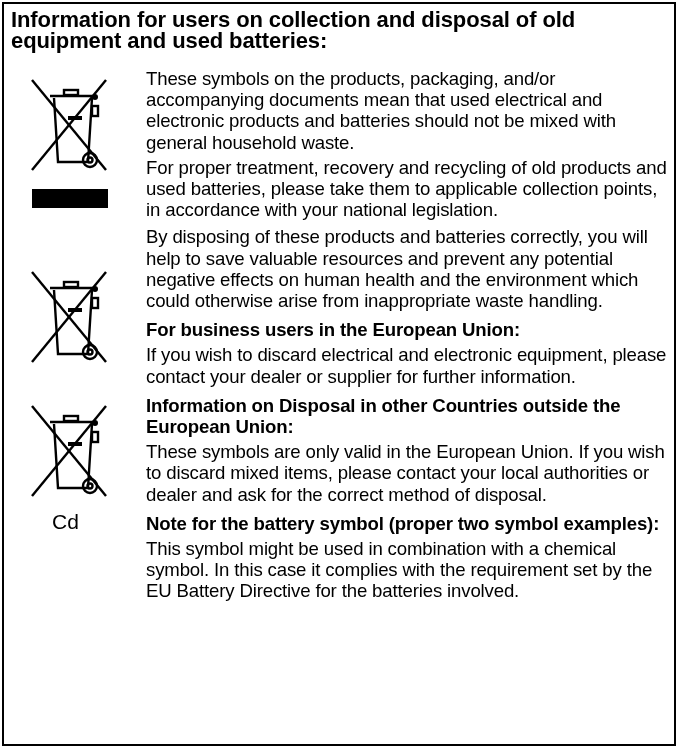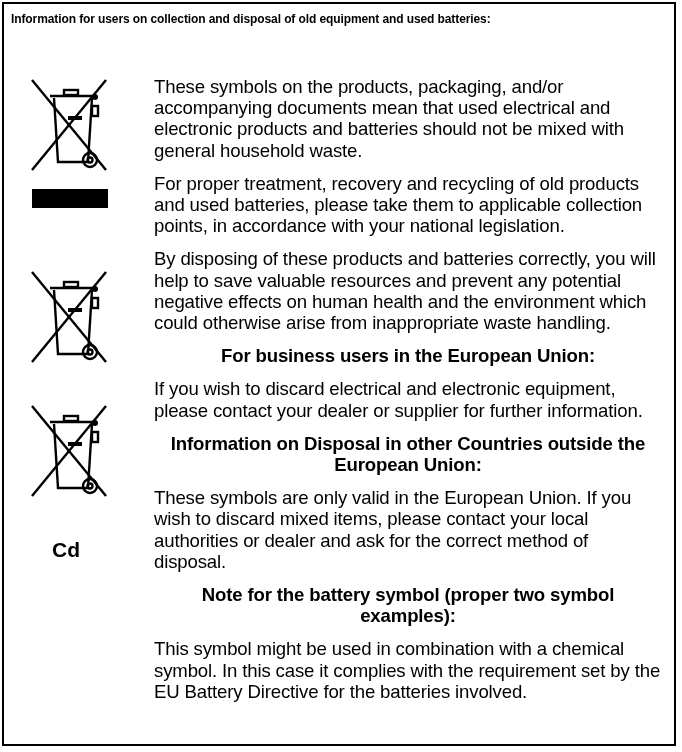--- a/index.html
+++ b/index.html
@@ -4,33 +4,33 @@
   <style>
     html, body { margin: 0; padding: 0; background: #ffffff; }
     body { width: 682px; height: 752px; position: relative; overflow: hidden; }
     .box {
       position: absolute; left: 2px; top: 2px; width: 670px; height: 740px;
       border: 2px solid #000; box-sizing: content-box;
       font-family: "Liberation Sans", sans-serif; color: #000;
     }
     .title {
       position: absolute; left: 7px; top: 5px; width: 660px;
-      font-weight: bold; font-size: 12px; line-height: 21px; letter-spacing: -0.1px;
+      font-weight: bold; font-size: 22px; line-height: 21px; letter-spacing: -0.1px;
     }
     .col {
       position: absolute; left: 138px; top: 60px; width: 532px;
       font-size: 18.6px; line-height: 21.2px; letter-spacing: -0.15px;
     }
-    .col p { margin: 12px; }
+    .col p { margin: 4px; }
     .gap { margin-top: 6px !important; }
-    .gap2 { margin-top: 8px !important; text-align: center; }
+    .gap2 { margin-top: 8px !important; }
     .b { font-weight: bold; }
     .icon { position: absolute; }
     .bar { position: absolute; left: 28px; top: 185px; width: 76px; height: 19px; background: #000; }
-    .cd { position: absolute; left: 48px; top: 506px; font-weight: bold; font-size: 21px; margin-top: 28px; }
+    .cd { position: absolute; left: 48px; top: 506px; font-weight: normal; font-size: 21px; }
   </style>
 </head>
 <body>
 
 <div class="box">
   <div class="title">Information for users on collection and disposal of old equipment and used batteries:</div>
 
   <svg class="icon" style="left:24px;top:72px" width="82" height="98" viewBox="0 0 82 98">
     <g fill="none" stroke="#000" stroke-width="2.4">
       <line x1="4" y1="4" x2="78" y2="94"></line>

